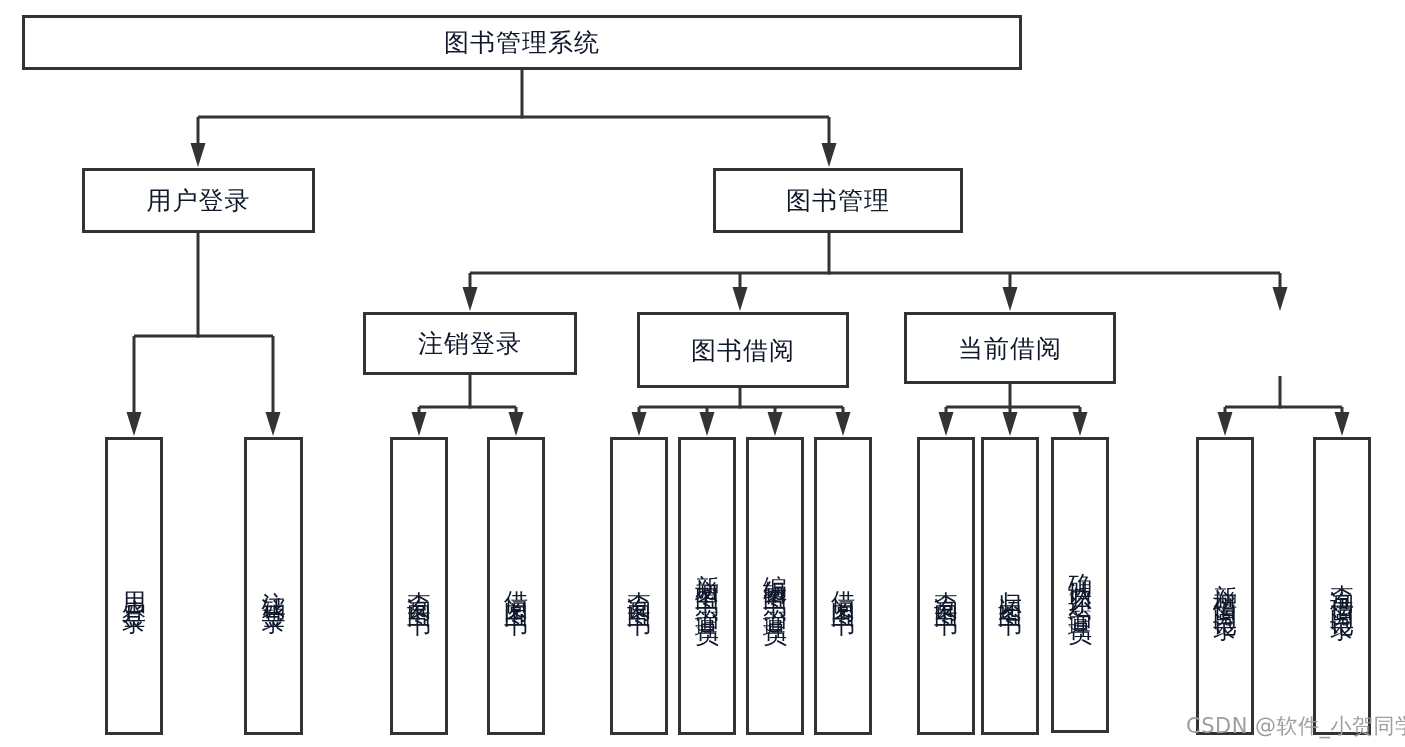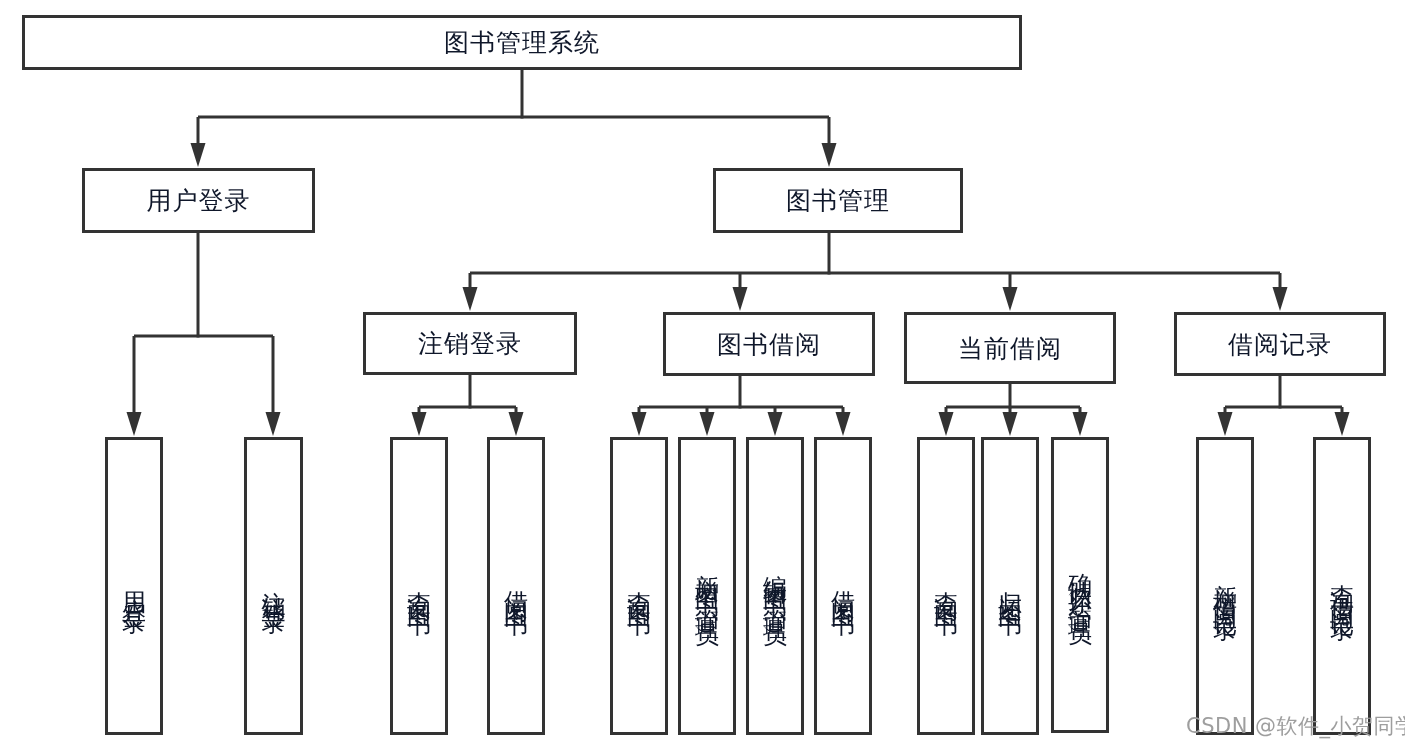--- a/index.html
+++ b/index.html
@@ -97,23 +97,22 @@
       <path d="M1334.5,412 L1349.5,412 L1342,436 Z"></path>
     </g>
   </svg>
 
   <div class="box h" style="left:22px;top:15px;width:1000px;height:55px">图书管理系统</div>
 
   <div class="box h" style="left:82px;top:168px;width:233px;height:65px">用户登录</div>
   <div class="box h" style="left:713px;top:168px;width:250px;height:65px">图书管理</div>
 
   <div class="box h" style="left:363px;top:312px;width:214px;height:63px">注销登录</div>
-  <div class="box h" style="left:663px;top:312px;width:212px;height:64px">图书借阅</div>
+  <div class="box h" style="left:637px;top:312px;width:212px;height:76px">图书借阅</div>
   <div class="box h" style="left:904px;top:312px;width:212px;height:72px">当前借阅</div>
-  <div class="box h" style="left:1174px;top:312px;width:212px;height:64px">借阅记录</div>
 
   <div class="box v" style="left:105px;top:437px;width:58px;height:298px">用户登录</div>
   <div class="box v" style="left:244px;top:437px;width:59px;height:298px">注销登录</div>
 
   <div class="box v" style="left:390px;top:437px;width:58px;height:298px">查询图书</div>
   <div class="box v" style="left:487px;top:437px;width:58px;height:298px">借阅图书</div>
 
   <div class="box v" style="left:610px;top:437px;width:58px;height:298px">查询图书</div>
   <div class="box v" style="left:678px;top:437px;width:58px;height:298px">新增图书（管理员）</div>
   <div class="box v" style="left:746px;top:437px;width:58px;height:298px">编辑图书（管理员）</div>

